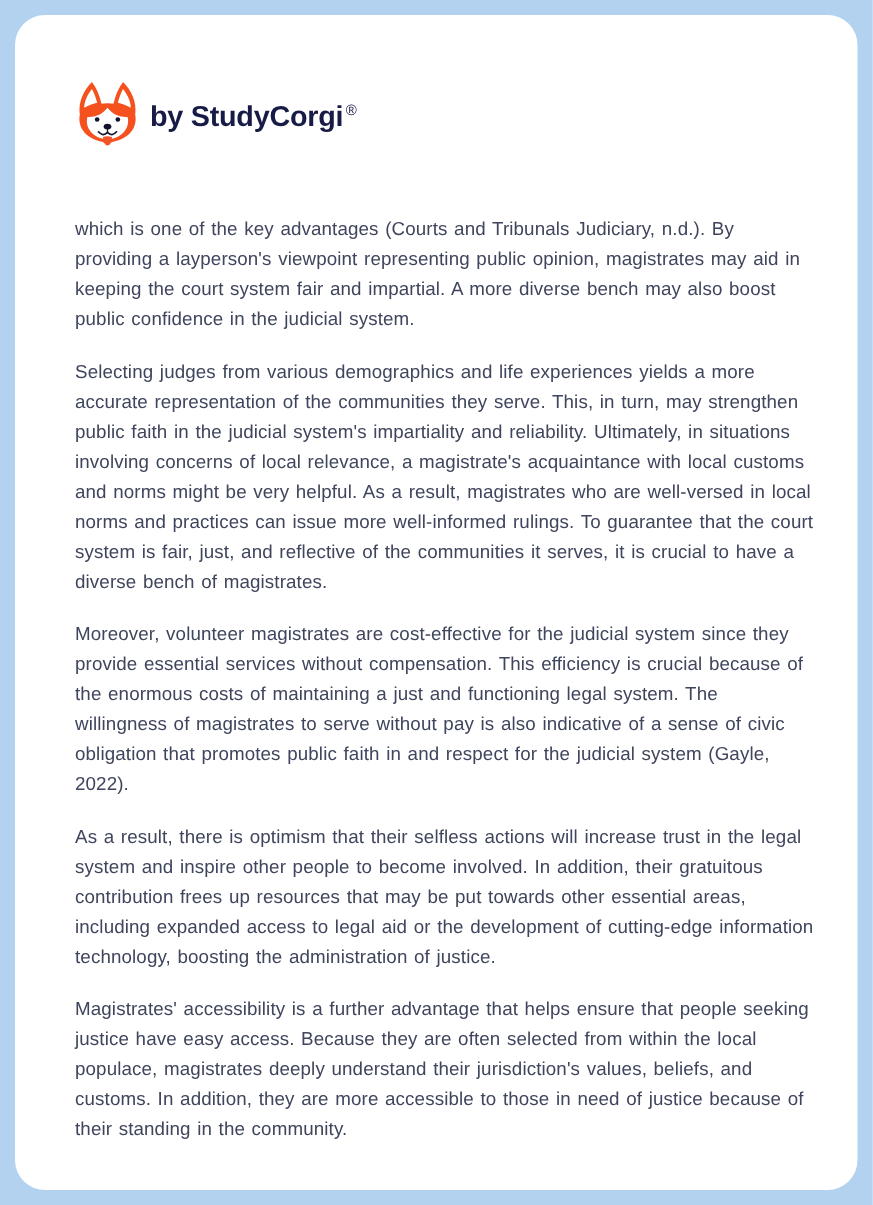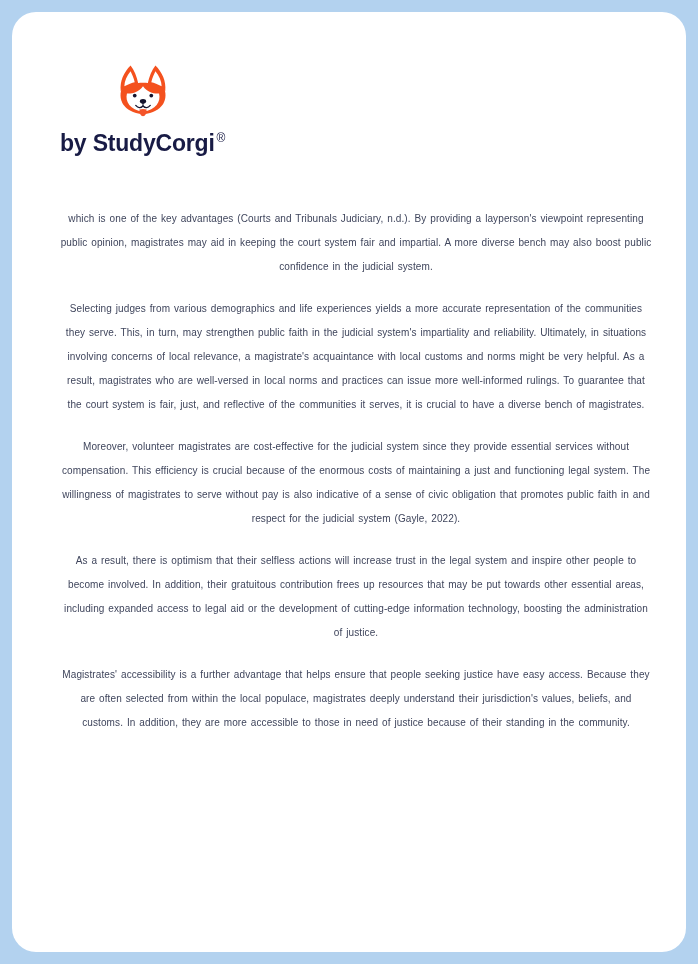--- a/index.html
+++ b/index.html
@@ -20,21 +20,20 @@
     display: flex;
     justify-content: space-between;
     align-items: center;
     margin-bottom: 50px;
   }
   .brand {
     display: flex;
     align-items: center;
     gap: 8px;
     cursor: pointer;
-    flex-direction: column;
   }
   .brand-icon { width: 52px; height: 58px; flex: 0 0 auto; }
   .brand-text {
     font-size: 23px;
     font-weight: 800;
     color: #181b45;
     letter-spacing: -0.2px;
     white-space: nowrap;
   }
   .brand-text sup {
@@ -60,28 +59,27 @@
     font-size: 11.5px;
     font-weight: 400;
     line-height: 14px;
     color: #9aa0b4;
     text-decoration: none;
     display: block;
     word-break: break-all;
     cursor: pointer;
   }
   .body-text p {
-    font-size: 10px;
+    font-size: 15px;
     line-height: 24px;
     color: #3f455c;
     letter-spacing: 0.1px;
     word-spacing: 1px;
     margin-bottom: 18px;
     max-width: 594px;
-    text-align: center;
   }
 </style>
 </head>
 <body>
 
 <div class="card">
 
   <div class="header">
 
     <div class="brand">

